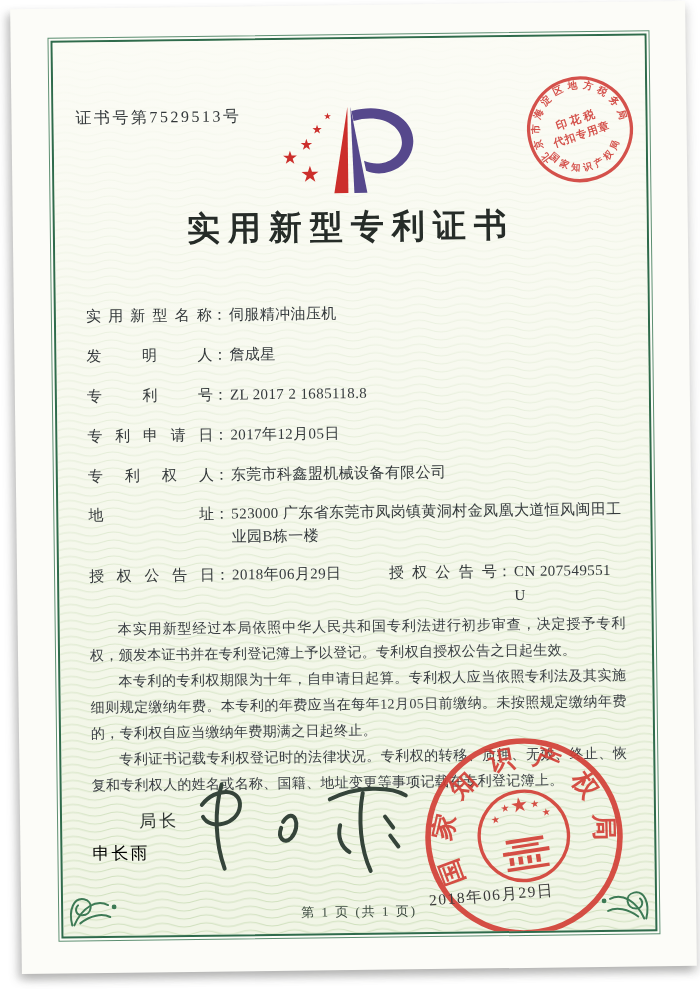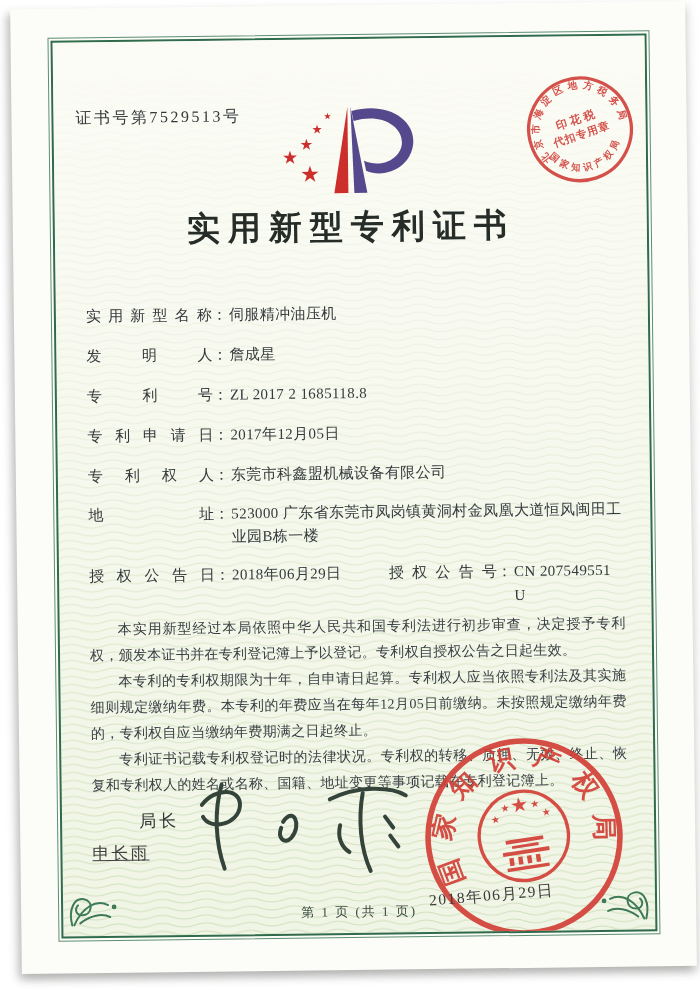--- a/index.html
+++ b/index.html
@@ -53,21 +53,21 @@
   }
   .colon{flex:0 0 auto;}
   .val{flex:1 1 auto;padding-left:2px;letter-spacing:.4px;}
   .grant-row{display:flex;}
   .grant-left{display:flex;flex:0 0 300px;line-height:24px;font-size:15px;}
   .grant-right{display:flex;flex:1;line-height:24px;font-size:15px;}
   .paras{margin-top:5px;font-size:14px;line-height:26px;letter-spacing:.3px;color:#3a3f43;text-align:justify;}
   .paras p{margin:0;text-indent:2em;}
 
   .director{position:absolute;left:30px;top:768px;font-size:17px;letter-spacing:3px;color:#2f3632;margin-left:47px;}
-  .director-name{position:absolute;left:30px;top:800px;font-size:17px;letter-spacing:2px;color:#404040;text-decoration:underline;}
+  .director-name{position:absolute;left:30px;top:800px;font-size:17px;letter-spacing:2px;color:#000000;}
   .signature{position:absolute;left:118px;top:730px;}
 
   .seal{position:absolute;left:356px;top:694px;transform:rotate(-8deg);}
   .seal-date{
     position:absolute;left:366px;top:848px;
     font-size:15.5px;letter-spacing:1.5px;color:#3b3b3b;transform:rotate(-4deg);white-space:nowrap;
   }
   .tax-stamp{position:absolute;left:468px;top:34px;transform:rotate(-18deg);}
 
   .page-footer{

